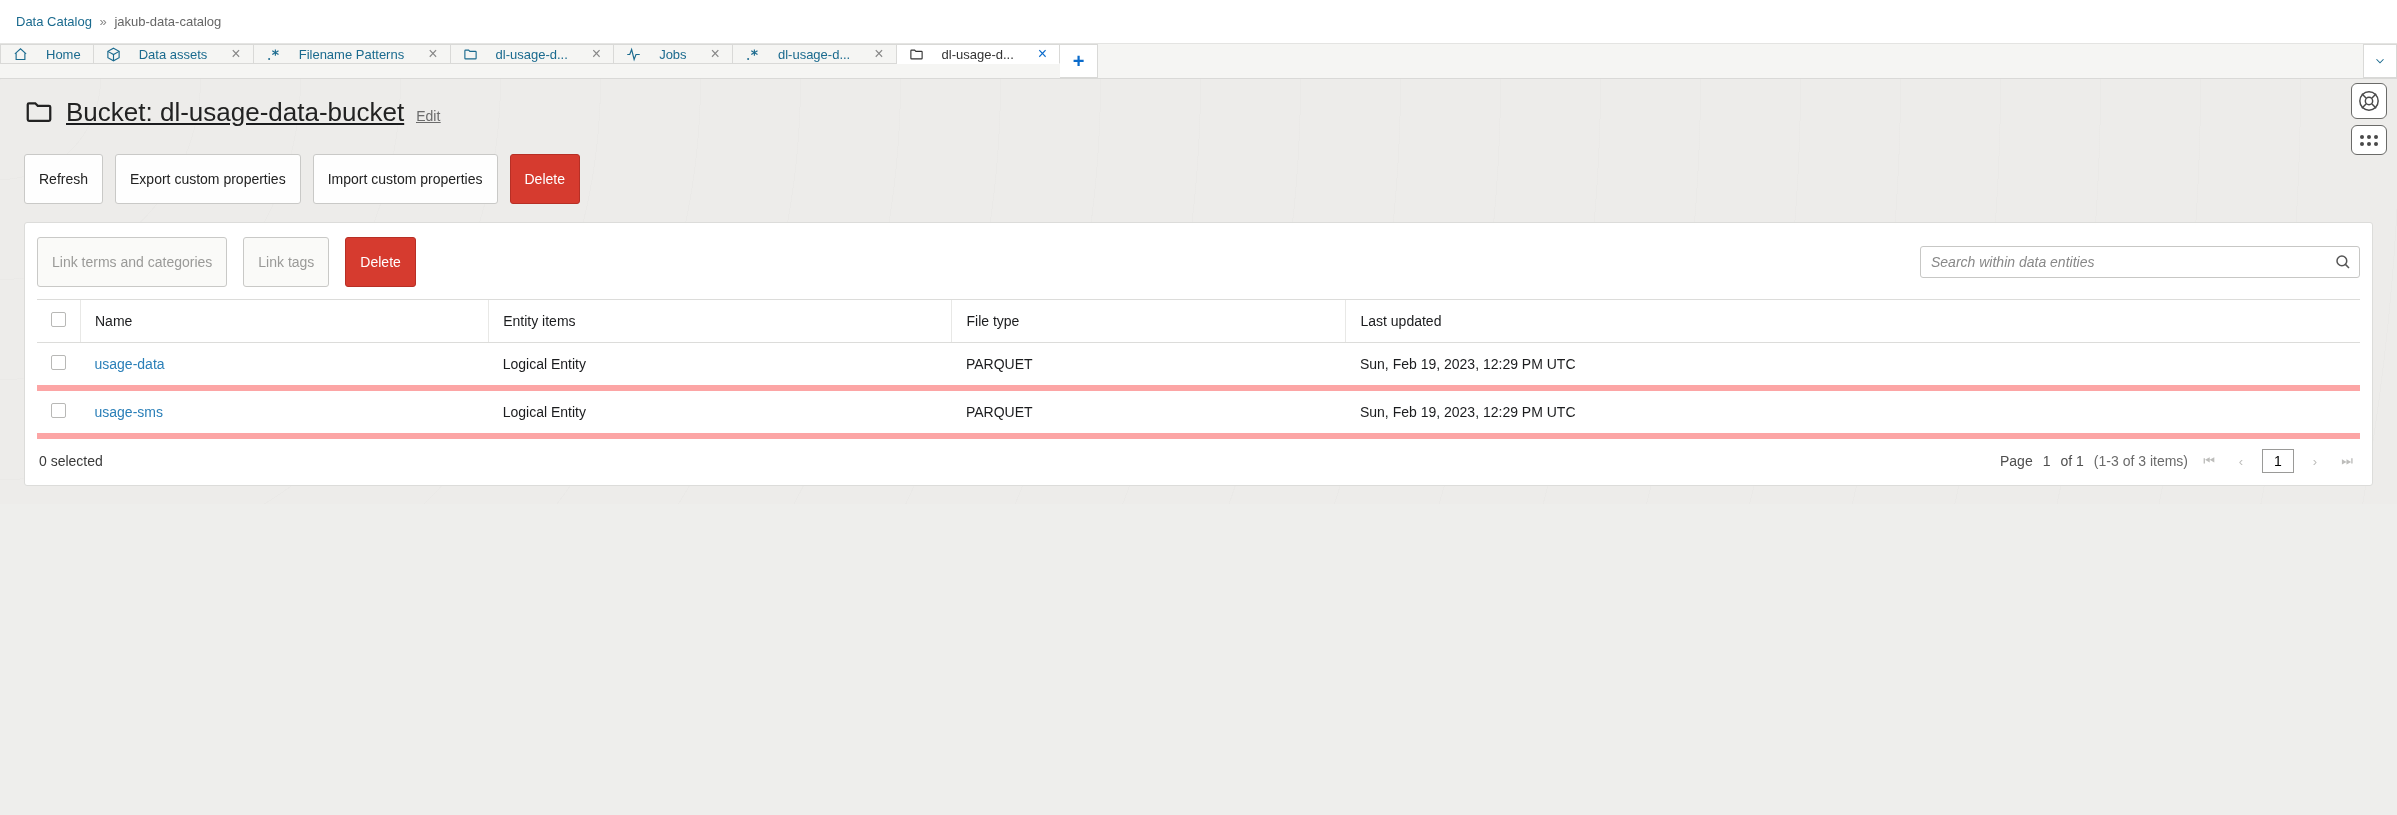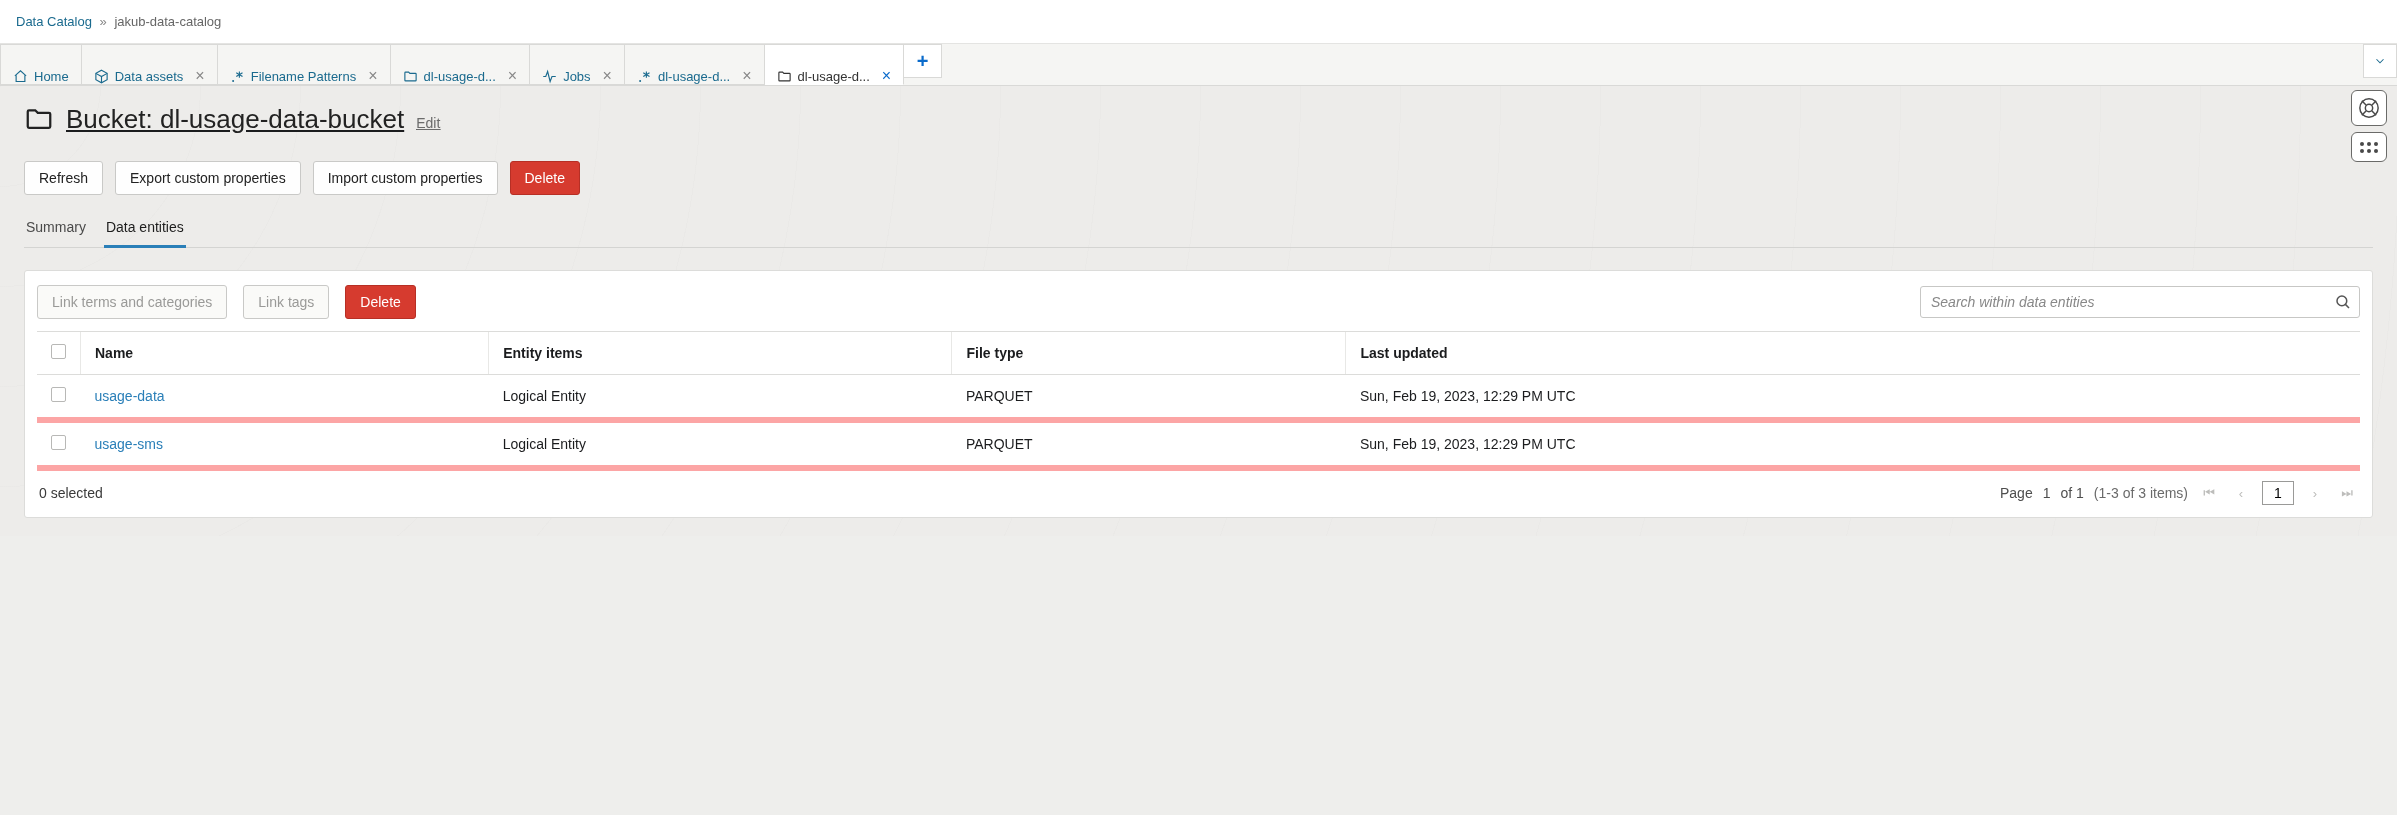--- a/index.html
+++ b/index.html
@@ -24,24 +24,24 @@
   
   .tabbar {
     display: flex;
     align-items: stretch;
     background: #f5f5f3;
     border-bottom: 1px solid #d9d9d7;
     position: relative;
   }
   .tab {
     display: flex;
-    align-items: flex-end;
-    gap: 6px;
+    align-items: center;
+    gap: 18px;
     padding: 0 12px;
-    height: 41px;
+    height: 20px;
     border-right: 1px solid #d9d9d7;
     border-top: 1px solid #d9d9d7;
     border-bottom: 1px solid #d9d9d7;
     color: #1a6a8e;
     cursor: pointer;
     font-size: 13px;
     background: #f5f5f3;
     white-space: nowrap;
   }
   .tab:first-child { border-left: 1px solid #d9d9d7; }
@@ -107,21 +107,21 @@
   }
   .title-row .folder-icon { align-self: center; }
   .page-title { font-size: 26px; font-weight: 400; color: #222; }
   .edit-link { color: #6b6b6b; text-decoration: underline; font-size: 14px; cursor: pointer; }
 
   
   .action-row { display: flex; gap: 12px; margin-bottom: 18px; }
   .btn {
     border: 1px solid #c9c9c7;
     background: #fefefe;
-    padding: 8px 14px;
+    padding: 16px 14px;
     font-size: 14px;
     border-radius: 3px;
     cursor: pointer;
     color: #222;
   }
   .btn-danger { background: #d63b2f; border-color: #b72f25; color: #fff; }
   .btn[disabled] { color: #9a9a98; cursor: not-allowed; background: #fafaf8; }
 
   
   .inner-tabs {
@@ -184,21 +184,21 @@
     font-size: 14px;
   }
   table.data th, table.data td {
     text-align: left;
     padding: 12px 14px;
     border-bottom: 6px solid #fca5a5;
   }
   table.data thead th {
     border-top: 1px solid #dcdcda;
     border-bottom: 1px solid #dcdcda;
-    font-weight: 700;
+    font-weight: 400;
     background: #fff;
   }
   table.data thead th:not(:first-child) { border-left: 1px solid #e8e8e6; }
   .chk {
     width: 15px;
     height: 15px;
     border: 1px solid #b8b8b6;
     border-radius: 2px;
     display: inline-block;
     cursor: pointer;
@@ -398,24 +398,20 @@
     <a class="edit-link">Edit</a>
   </div>
 
   <div class="action-row">
     <button class="btn">Refresh</button>
     <button class="btn">Export custom properties</button>
     <button class="btn">Import custom properties</button>
     <button class="btn btn-danger">Delete</button>
   </div>
 
-  <div class="inner-tabs">
-    <div class="inner-tab">Summary</div>
-    <div class="inner-tab active">Data entities</div>
-  </div>
 
   <div class="panel">
     <div class="panel-toolbar">
       <button class="btn" disabled="">Link terms and categories</button>
       <button class="btn" disabled="">Link tags</button>
       <button class="btn btn-danger">Delete</button>
       <div class="search-wrap">
         <input type="text" placeholder="Search within data entities" style="">
         <span class="sicon">
           <svg width="18" height="18" viewBox="0 0 24 24" fill="none" stroke="currentColor" stroke-width="2">

